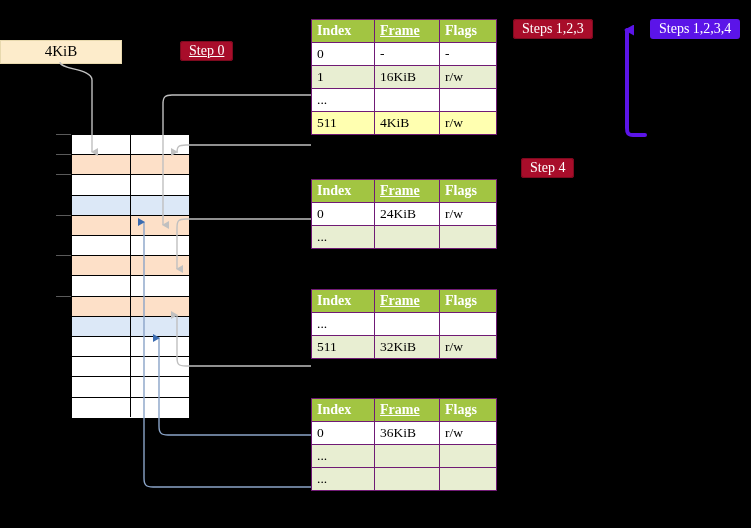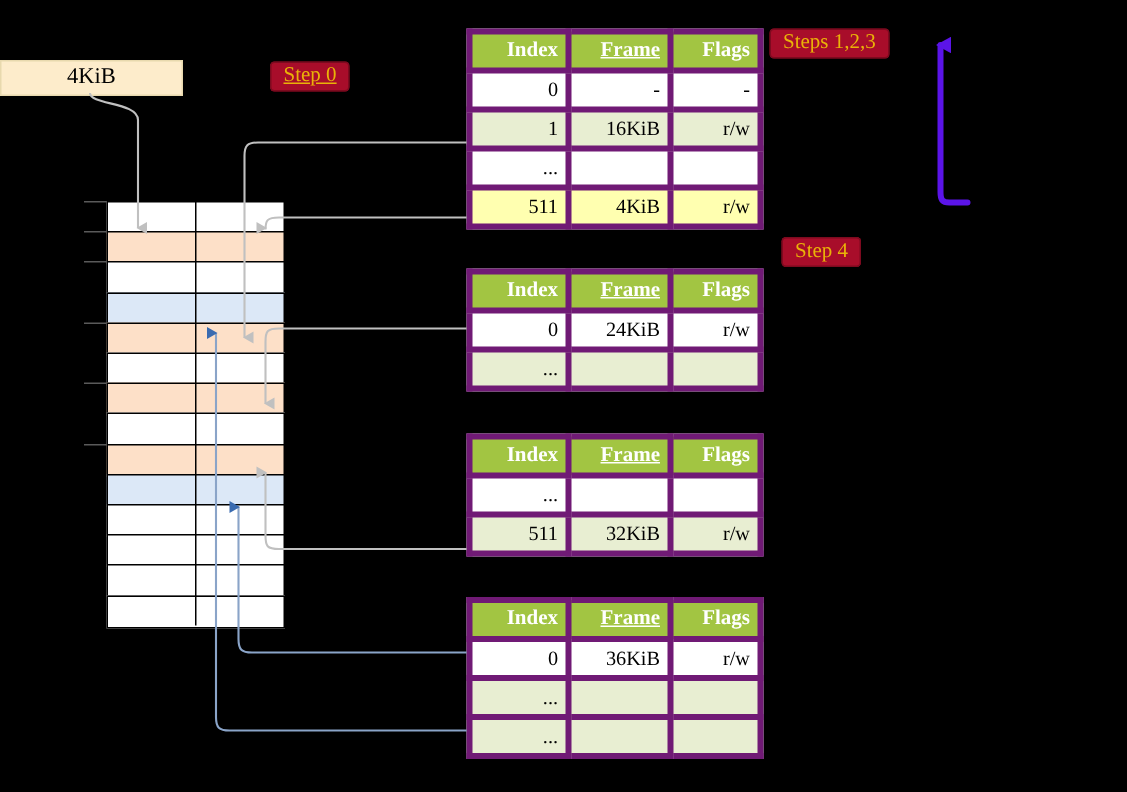--- a/index.html
+++ b/index.html
@@ -3,35 +3,35 @@
 <meta charset="utf-8">
 <style>
   html,body{margin:0;padding:0;background:#000;}
   body{width:751px;height:528px;overflow:hidden;position:relative;
        font-family:"Liberation Serif","DejaVu Serif",serif;}
   .stage{position:absolute;left:0;top:0;width:751px;height:528px;}
 
   
   .pt{position:absolute;border-collapse:collapse;background:#fff;
       border:1px solid #7a9a1e;font-size:13.5px;}
-  .pt td,.pt th{border:4px solid #701a75;padding:2px 5px;height:18px;
-      line-height:18px;text-align:right;white-space:nowrap;}
+  .pt td,.pt th{border:1px solid #701a75;padding:2px 5px;height:18px;
+      line-height:18px;text-align:left;white-space:nowrap;}
   .pt th{background:#a2c542;color:#fff;font-weight:bold;font-size:14px;}
   .pt td.c-idx{width:52px;}
   .pt td.c-frm{width:54px;}
   .pt td.c-flg{width:46px;}
   .pt th.c-idx{width:52px;}
   .pt th.c-frm{width:54px;text-decoration:underline;}
   .pt th.c-flg{width:46px;margin-left:12px;}
   .r-white td{background:#ffffff;}
   .r-tint td{background:#e8eed2;}
   .r-hl td{background:#ffffb0;}
 
   
-  .badge{position:absolute;color:#eab308;font-size:14px;padding:2px 9px;
+  .badge{position:absolute;color:#ffffff;font-size:14px;padding:2px 9px;
          border-radius:3px;white-space:nowrap;line-height:16px;}
   .badge.red{background:#a80d2a;box-shadow:0 0 0 1px #7d0a1f inset;}
   .badge.blue{background:#5b14e8;}
 
   
   .kbox{position:absolute;background:#fdeccb;border:1px solid #e8d9ae;
         font-size:15px;text-align:center;color:#000;line-height:20px;}
 
   
   .memcol{position:absolute;}
@@ -54,20 +54,23 @@
   </div>
 
   <div class="badge red" style="left:180px;top:41px;text-decoration:underline;">
     <span>Step 0</span>
   </div>
   <div class="badge red" style="left:521px;top:158px;">
     <span>Step 4</span>
   </div>
   <div class="badge red" style="left:513px;top:19px;">
     <span>Steps 1,2,3</span>
+  </div>
+  <div class="badge blue" style="left:650px;top:19px;">
+    <span>Steps 1,2,3,4</span>
   </div>
 
   <div class="memcol" style="left:71px;top:134px;width:119px;height:282px;">
       <div class="mrow" style="top: 0px;"></div>
       <div class="mrow orange" style="top: 20.2px;"></div>
       <div class="mrow" style="top: 40.4px;"></div>
       <div class="mrow blue" style="top: 60.6px;"></div>
       <div class="mrow orange" style="top: 80.8px;"></div>
       <div class="mrow" style="top: 101px;"></div>
       <div class="mrow orange" style="top: 121.2px;"></div>

